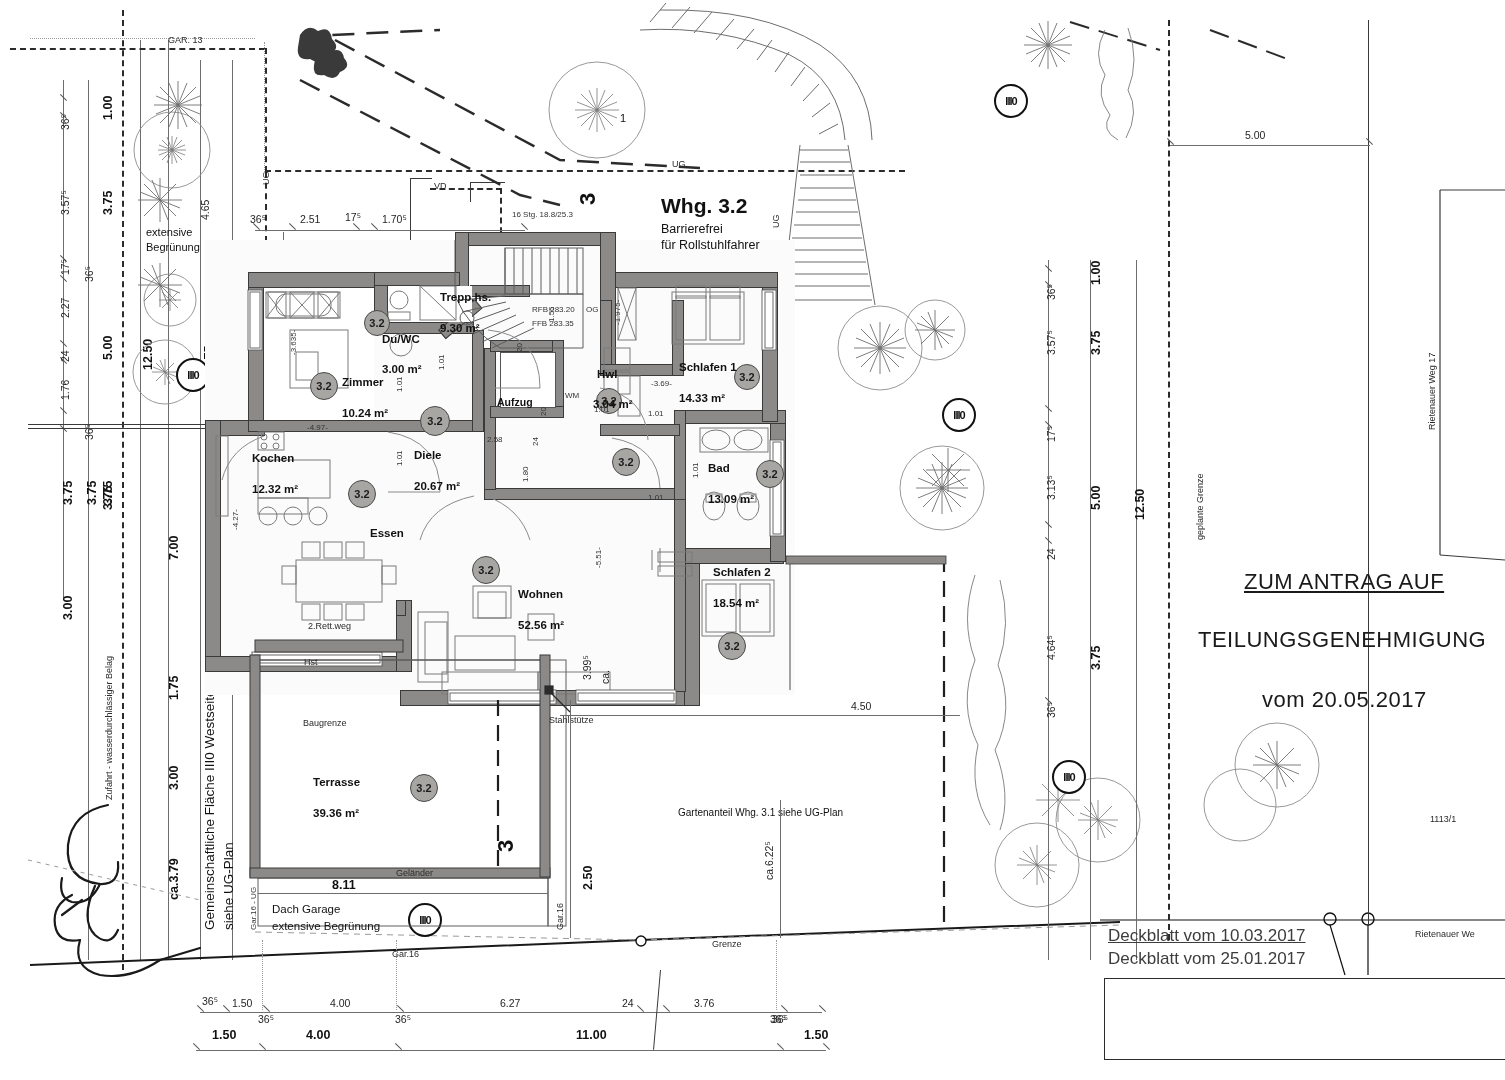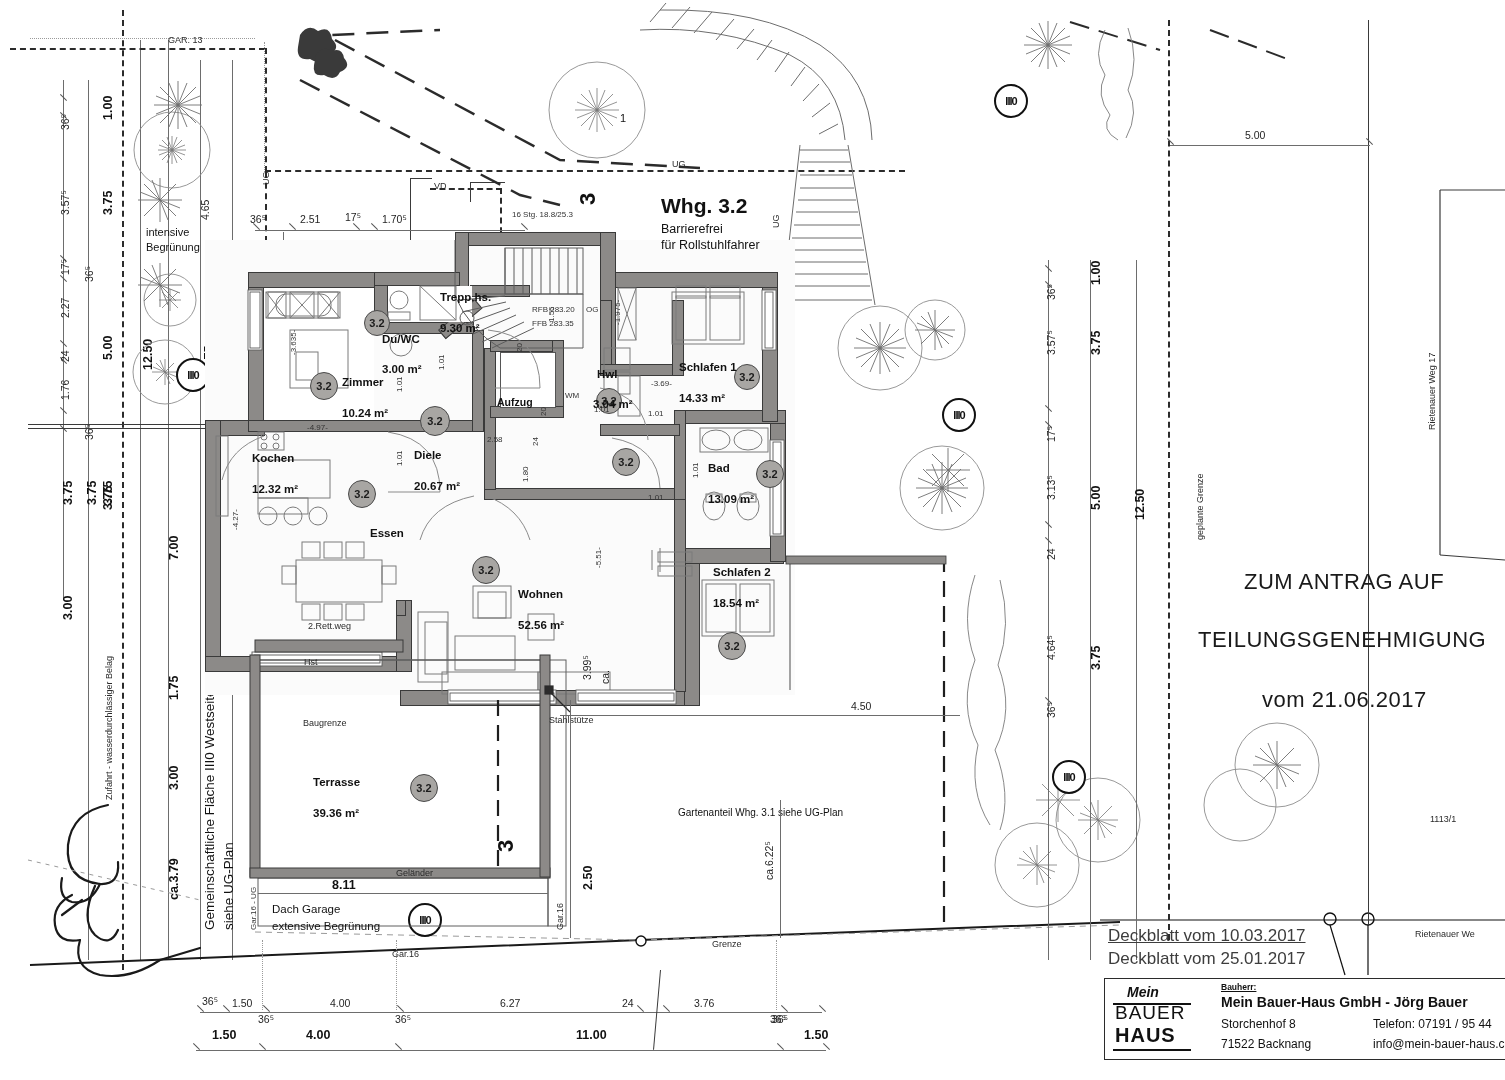--- a/index.html
+++ b/index.html
@@ -194,21 +194,21 @@
         <path d="M 28 860 L 200 900"></path>
       </g>
     </svg>
 
     <div class="txt tiny9" style="left:168px;top:36px;">GAR. 13</div>
     <div class="txt tiny9" style="left:672px;top:160px;">UG</div>
     <div class="txt tiny9 rot90" style="left:262px;top:185px;">UG</div>
     <div class="txt tiny9 rot90" style="left:772px;top:228px;">UG</div>
     <div class="txt tiny9" style="left:434px;top:182px;">VD</div>
 
-    <div class="txt" style="left:146px;top:227px;font-size:11px;">intensive</div>
+    <div class="txt" style="left:146px;top:227px;font-size:11px;">extensive</div>
     <div class="txt" style="left:146px;top:242px;font-size:11px;">Begrünung</div>
 
     <div class="txt" style="left:620px;top:113px;font-size:11px;">1</div>
 
     <div class="txt rot90" style="left:576px;top:205px;font-size:22px;font-weight:bold;">3</div>
     <div class="txt rot90" style="left:494px;top:852px;font-size:22px;font-weight:bold;">3</div>
 
     <div class="dashv" style="left:1168px;top:20px;height:920px;"></div>
     <div class="txt tiny9 rot90" style="left:1196px;top:540px;">geplante Grenze</div>
     <div class="solidv" style="left:1368px;top:20px;height:905px;"></div>
@@ -718,41 +718,26 @@
     <div class="txt dimtxt" style="left:770px;top:1014px;">36⁵</div>
     <div class="txt dimtxtb" style="left:804px;top:1029px;">1.50</div>
 
     <div class="dotv" style="left:262px;top:940px;height:70px;"></div>
     <div class="dotv" style="left:396px;top:940px;height:70px;"></div>
     <div class="dotv" style="left:776px;top:940px;height:70px;"></div>
     <div class="solidv" style="left:660px;top:970px;height:80px;transform:rotate(5deg);transform-origin:50% 0;"></div>
   </div>
 
   <div>
-    <div class="txt bigtitle" style="left:1244px;top:570px;">ZUM ANTRAG AUF</div>
+    <div class="txt bigtitle" style="left:1244px;top:570px;text-decoration:underline;">ZUM ANTRAG AUF</div>
     <div class="txt bigtitle" style="left:1198px;top:628px;">TEILUNGSGENEHMIGUNG</div>
-    <div class="txt bigtitle" style="left:1262px;top:688px;">vom 21.06.2017</div>
+    <div class="txt bigtitle" style="left:1262px;top:688px;">vom 20.05.2017</div>
   </div>
 
   <div>
     <div class="txt deck" style="left:1108px;top:927px;text-decoration:underline;">Deckblatt vom 10.03.2017</div>
     <div class="txt deck" style="left:1108px;top:950px;">Deckblatt vom 25.01.2017</div>
   </div>
 
   <div class="tbox" style="left:1104px;top:978px;width:400px;height:80px;">
-    <div class="abs" style="left:0;top:0;width:96px;height:80px;">
-      <div class="txt" style="left:22px;top:6px;font-size:14px;font-style:italic;font-weight:bold;">Mein</div>
-      <div class="logoline" style="left:8px;top:24px;width:78px;"></div>
-      <div class="txt" style="left:10px;top:24px;font-size:19px;letter-spacing:1px;">BAUER</div>
-      <div class="txt b" style="left:10px;top:46px;font-size:20px;letter-spacing:1px;">HAUS</div>
-      <div class="logoline" style="left:8px;top:70px;width:78px;"></div>
-    </div>
-    <div class="abs" style="left:100px;top:0;width:300px;height:80px;">
-      <div class="txt" style="left:16px;top:4px;font-size:8.5px;font-weight:bold;text-decoration:underline;">Bauherr:</div>
-      <div class="txt" style="left:16px;top:16px;font-size:14px;font-weight:bold;">Mein Bauer-Haus GmbH - Jörg Bauer</div>
-      <div class="txt" style="left:16px;top:39px;font-size:12px;">Storchenhof 8</div>
-      <div class="txt" style="left:16px;top:59px;font-size:12px;">71522 Backnang</div>
-      <div class="txt" style="left:168px;top:39px;font-size:12px;">Telefon:  07191 / 95 44</div>
-      <div class="txt" style="left:168px;top:59px;font-size:12px;">info@mein-bauer-haus.c</div>
-    </div>
   </div>
 
 </div>
 
 </body></html>

